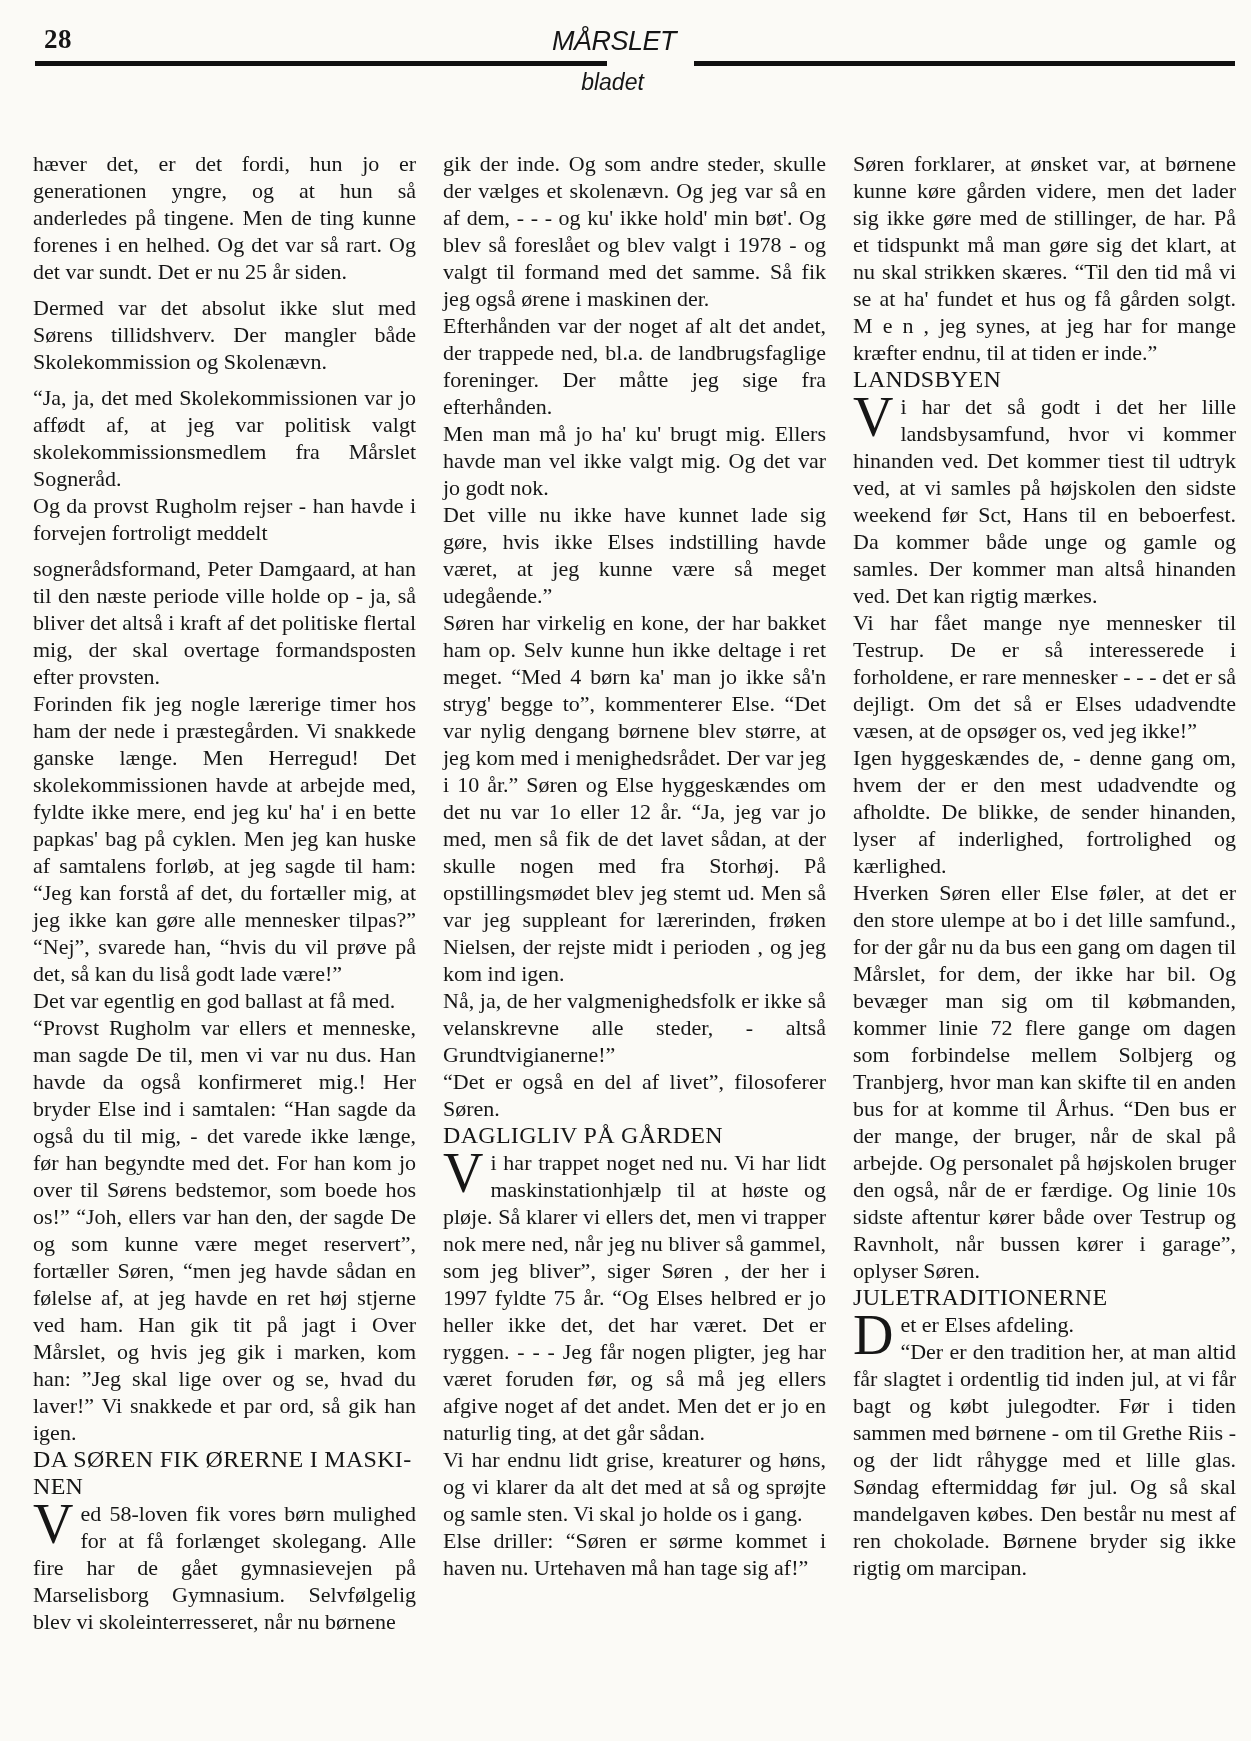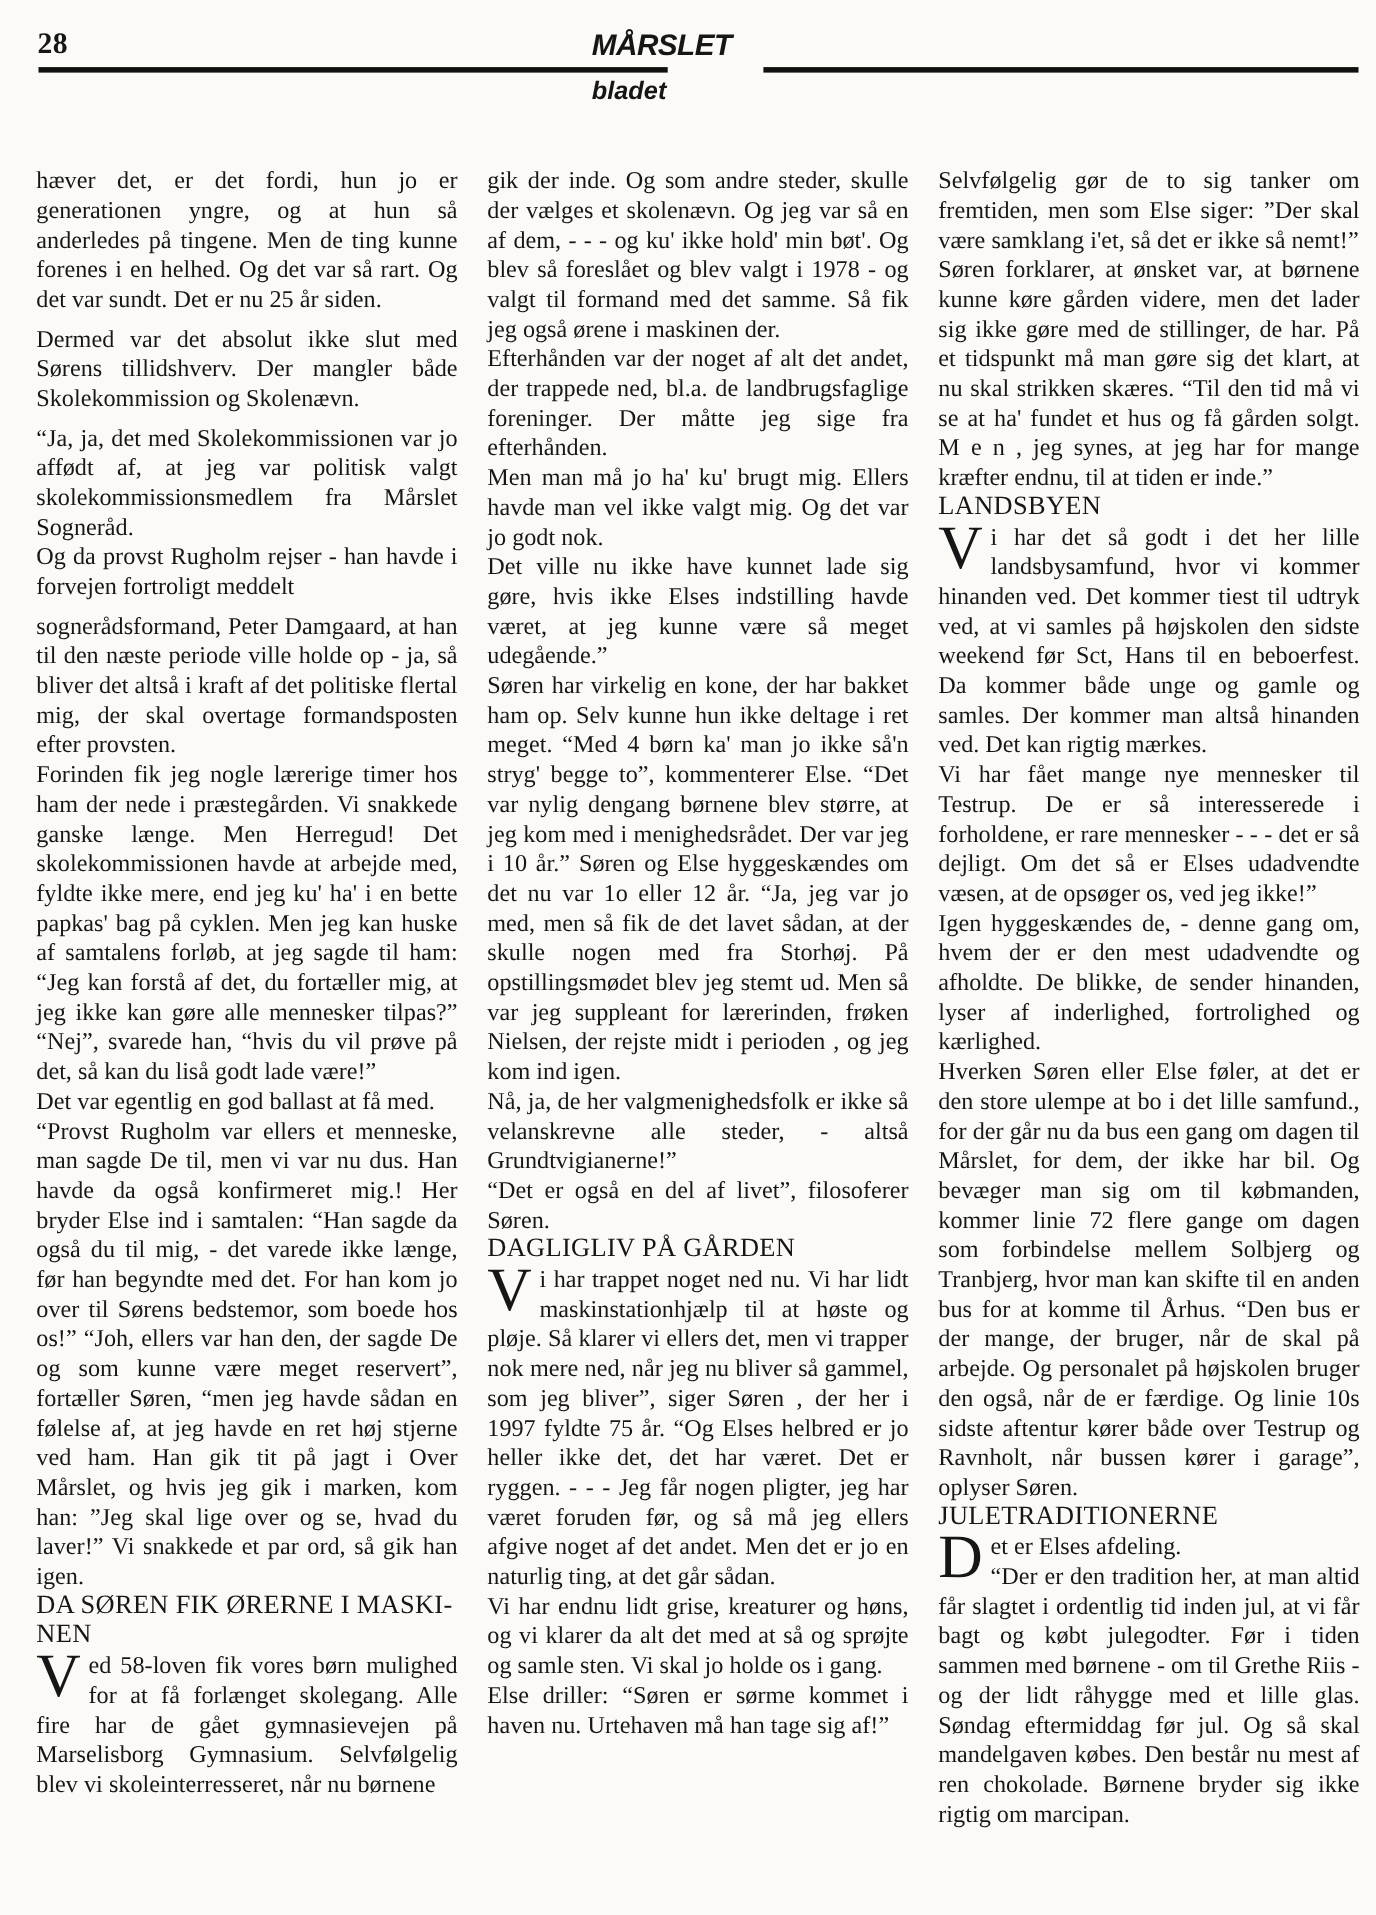--- a/index.html
+++ b/index.html
@@ -5,28 +5,28 @@
   html,body { margin:0; padding:0; }
   body {
     width:1251px; height:1741px;
     background:#fbfaf6;
     font-family:"Liberation Serif", serif;
     color:#161616;
     position:relative;
     overflow:hidden;
   }
   .page-number {
-    position:absolute; top:24px; left:34px;
+    position:absolute; top:24px; left:44px;
     font-size:27px; font-weight:bold; letter-spacing:0.5px;
   }
   .masthead {
     position:absolute; top:28px; left:538px; width:152px;
-    text-align:left;
+    text-align:center;
     font-family:"Liberation Sans", sans-serif;
-    font-style:italic; font-weight:bold;
+    font-style:italic; font-weight:normal;
     line-height:1;
   }
   .masthead-title { font-size:27px; letter-spacing:-0.5px; }
   .masthead-sub   { font-size:23px; margin-top:16px; padding-right:3px; }
   .rule {
     position:absolute; top:61px; height:5px; background:#101010;
   }
   .rule-left  { left:35px;  width:572px; }
   .rule-right { left:694px; width:541px; }
 
@@ -86,21 +86,20 @@
       <p class="para"><span>Det ville nu ikke have kunnet lade sig gøre, hvis ikke Elses indstilling havde været, at jeg kunne være så meget udegående.”</span></p>
       <p class="para"><span>Søren har virkelig en kone, der har bakket ham op. Selv kunne hun ikke deltage i ret meget. “Med 4 børn ka' man jo ikke så'n stryg' begge to”, kommenterer Else. “Det var nylig dengang børnene blev større, at jeg kom med i menighedsrådet. Der var jeg i 10 år.” Søren og Else hyggeskændes om det nu var 1o eller 12 år. “Ja, jeg var jo med, men så fik de det lavet sådan, at der skulle nogen med fra Storhøj. På opstillingsmødet blev jeg stemt ud. Men så var jeg suppleant for lærerinden, frøken Nielsen, der rejste midt i perioden , og jeg kom ind igen.</span></p>
       <p class="para"><span>Nå, ja, de her valgmenighedsfolk er ikke så velanskrevne alle steder, - altså Grundtvigianerne!”</span></p>
       <p class="para"><span>“Det er også en del af livet”, filosoferer Søren.</span></p>
       <h2 class="heading gap">DAGLIGLIV PÅ GÅRDEN</h2>
       <p class="para"><span class="initial">V</span><span>i har trappet noget ned nu. Vi har lidt maskinstationhjælp til at høste og pløje. Så klarer vi ellers det, men vi trapper nok mere ned, når jeg nu bliver så gammel, som jeg bliver”, siger Søren , der her i 1997 fyldte 75 år. “Og Elses helbred er jo heller ikke det, det har været. Det er ryggen. - - - Jeg får nogen pligter, jeg har været foruden før, og så må jeg ellers afgive noget af det andet. Men det er jo en naturlig ting, at det går sådan.</span></p>
       <p class="para"><span>Vi har endnu lidt grise, kreaturer og høns, og vi klarer da alt det med at så og sprøjte og samle sten. Vi skal jo holde os i gang.</span></p>
       <p class="para"><span>Else driller: “Søren er sørme kommet i haven nu. Urtehaven må han tage sig af!”</span></p>
     </div>
   <div class="column">
-      <p class="para"><span>Selvfølgelig gør de to sig tanker om fremtiden, men som Else siger: ”Der skal være samklang i'et, så det er ikke så nemt!”</span></p>
       <p class="para"><span>Søren forklarer, at ønsket var,  at børnene kunne køre gården videre, men det lader sig ikke gøre med de stillinger, de har. På et tidspunkt må man gøre sig det klart, at nu skal strikken skæres.  “Til den tid må vi se at ha' fundet et hus og få gården solgt. M e n , jeg synes, at jeg har for mange kræfter endnu, til at tiden er inde.”</span></p>
       <h2 class="heading">LANDSBYEN</h2>
       <p class="para"><span class="initial">V</span><span>i har det så godt i det her lille landsbysamfund, hvor vi kommer hinanden ved.  Det kommer tiest til udtryk ved, at vi samles på højskolen den sidste weekend før Sct, Hans til en beboerfest. Da kommer både unge og gamle og samles. Der kommer man altså hinanden ved. Det kan rigtig mærkes.</span></p>
       <p class="para"><span>Vi har fået mange nye mennesker til Testrup. De er så interesserede i forholdene, er rare mennesker - - - det er så dejligt. Om det så er Elses udadvendte væsen, at de opsøger os, ved jeg ikke!”</span></p>
       <p class="para"><span>Igen hyggeskændes de, - denne gang om, hvem der er den mest udadvendte og afholdte. De blikke, de sender hinanden, lyser af inderlighed, fortrolighed og kærlighed.</span></p>
       <p class="para"><span>Hverken Søren eller Else føler, at det er den store ulempe at bo i det lille samfund., for der går nu da bus een gang om dagen til Mårslet, for dem, der ikke har bil. Og bevæger man sig om til købmanden, kommer linie 72 flere gange om dagen som forbindelse mellem Solbjerg og Tranbjerg, hvor man kan skifte til en anden bus for at komme til Århus. “Den bus er der mange, der bruger, når de skal på arbejde. Og personalet på højskolen bruger den også, når de er færdige. Og linie  10s sidste aftentur kører både over Testrup og Ravnholt, når bussen kører i garage”, oplyser Søren.</span></p>
       <h2 class="heading gap">JULETRADITIONERNE</h2>
       <p class="para"><span class="initial">D</span><span>et er Elses afdeling.
 “Der er den tradition her, at man altid får slagtet i ordentlig tid inden jul, at vi får bagt og købt julegodter. Før i tiden sammen med børnene - om til Grethe Riis - og der lidt råhygge med et lille glas. Søndag eftermiddag før jul. Og så skal mandelgaven købes. Den består nu mest af ren chokolade. Børnene bryder sig ikke rigtig om marcipan.</span></p>
     </div>

